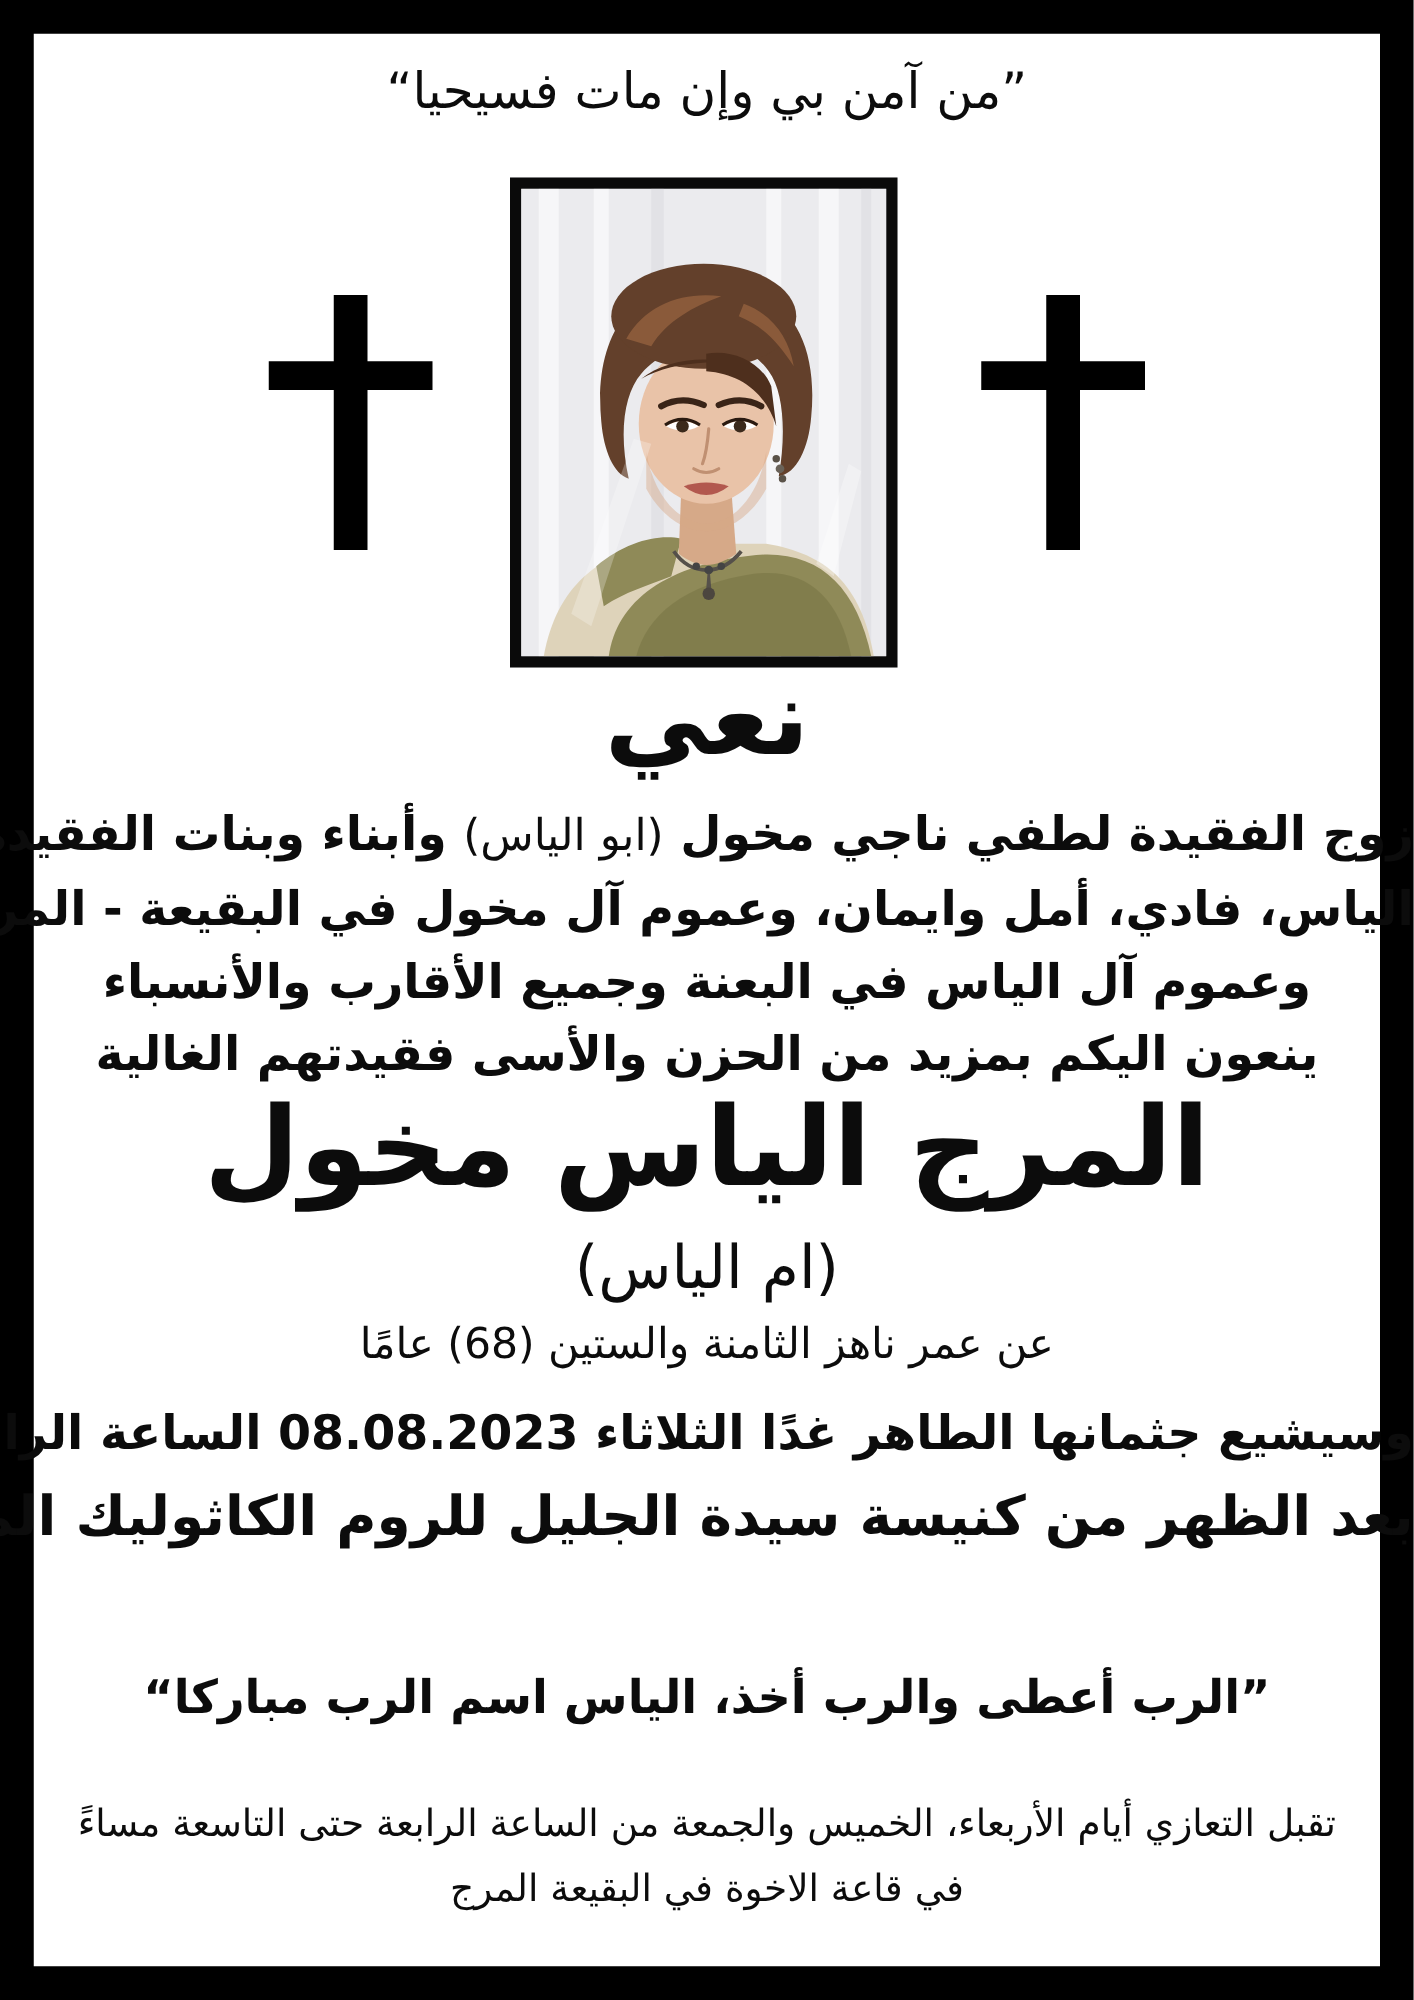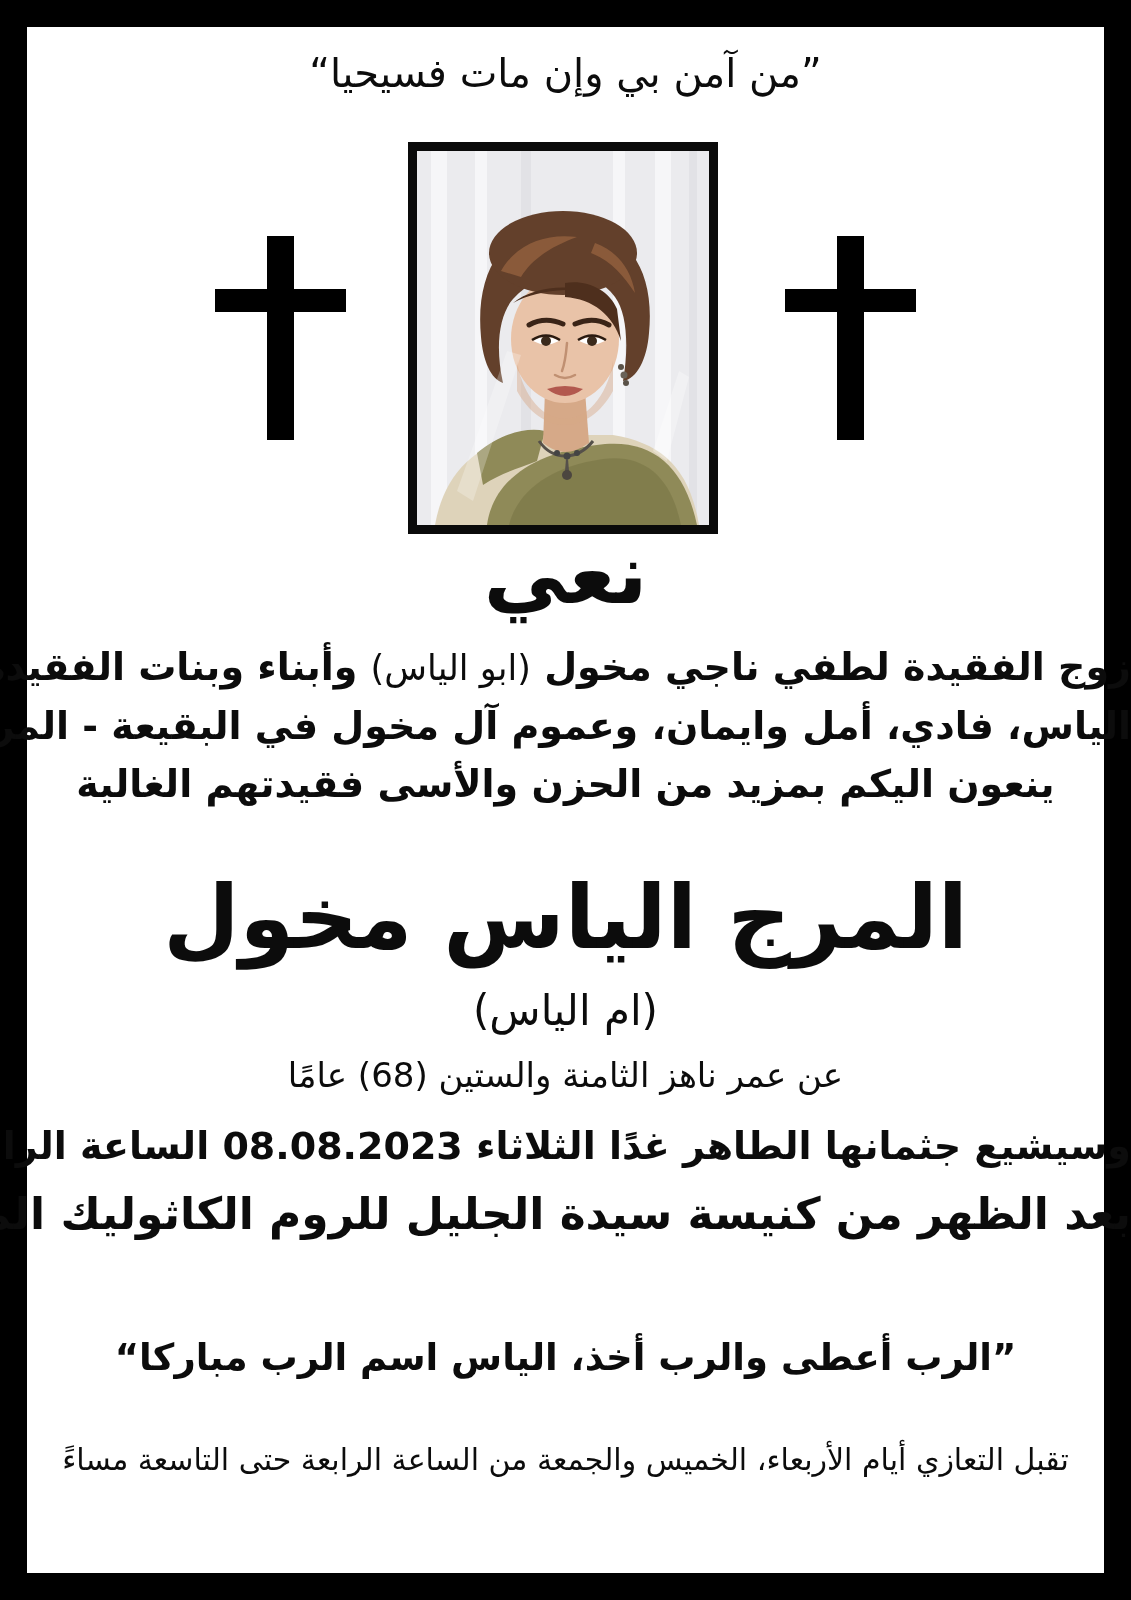--- a/index.html
+++ b/index.html
@@ -55,21 +55,21 @@
     background: var(--color-photo_bg, #ebebee);
   }
   .photo-frame svg { display: block; width: 100%; height: 100%; }
 
   .main-title { top: 528px; font-size: 84px; font-weight: 700; line-height: 1.1; }
 
   .intro { top: 638px; font-size: 38px; font-weight: 700; line-height: 58px; }
   .intro .light { font-weight: 400; font-size: 35px; }
 
   .deceased-name { top: 870px; font-size: 88px; font-weight: 700; line-height: 1.1; }
-  .kunya { top: 986px; font-size: 42px; font-weight: 400; }
+  .kunya { top: 986px; font-size: 48px; font-weight: 400; }
   .age-line { top: 1055px; font-size: 34px; font-weight: 400; }
 
   .funeral-1 { top: 1124px; font-size: 38px; font-weight: 700; }
   .funeral-2 { top: 1188px; font-size: 44px; font-weight: 700; }
   .funeral-3 { top: 1252px; font-size: 38px; font-weight: 700; }
 
   .scripture { top: 1336px; font-size: 37px; font-weight: 700; }
 
   .condolence-1 { top: 1442px; font-size: 30px; font-weight: 400; }
   .condolence-2 { top: 1494px; font-size: 30px; font-weight: 400; }
@@ -149,28 +149,30 @@
       <path d="M40,340 L90,200 L104,204 L56,350 Z" fill="#ffffff" opacity="0.25"></path>
       <path d="M236,300 L262,220 L272,226 L250,310 Z" fill="#ffffff" opacity="0.3"></path>
     </svg>
   </div>
 
   <div class="txt main-title">نعي</div>
 
   <div class="txt intro">
     <div><span>زوج الفقيدة لطفي ناجي مخول </span><span class="light">(ابو الياس)</span><span> وأبناء وبنات الفقيدة</span></div>
     <div>الياس، فادي، أمل وايمان، وعموم آل مخول في البقيعة - المرج</div>
+    <div>وعموم آل الياس في البعنة وجميع الأقارب والأنسباء</div>
     <div>ينعون اليكم بمزيد من الحزن والأسى فقيدتهم الغالية</div>
   </div>
 
   <div class="txt deceased-name">المرج الياس مخول</div>
 
   <div class="txt kunya">(ام الياس)</div>
 
   <div class="txt age-line">عن عمر ناهز الثامنة والستين (68) عامًا</div>
 
   <div class="txt funeral-1">وسيشيع جثمانها الطاهر غدًا الثلاثاء 08.08.2023 الساعة الرابعة</div>
   <div class="txt funeral-2">بعد الظهر من كنيسة سيدة الجليل للروم الكاثوليك الملكيين</div>
 
   <div class="txt scripture">”الرب أعطى والرب أخذ، الياس اسم الرب مباركا“</div>
 
   <div class="txt condolence-1">تقبل التعازي أيام الأربعاء، الخميس والجمعة من الساعة الرابعة حتى التاسعة مساءً</div>
+  <div class="txt condolence-2">في قاعة الاخوة في البقيعة المرج</div>
 </div>
 
 </body></html>

